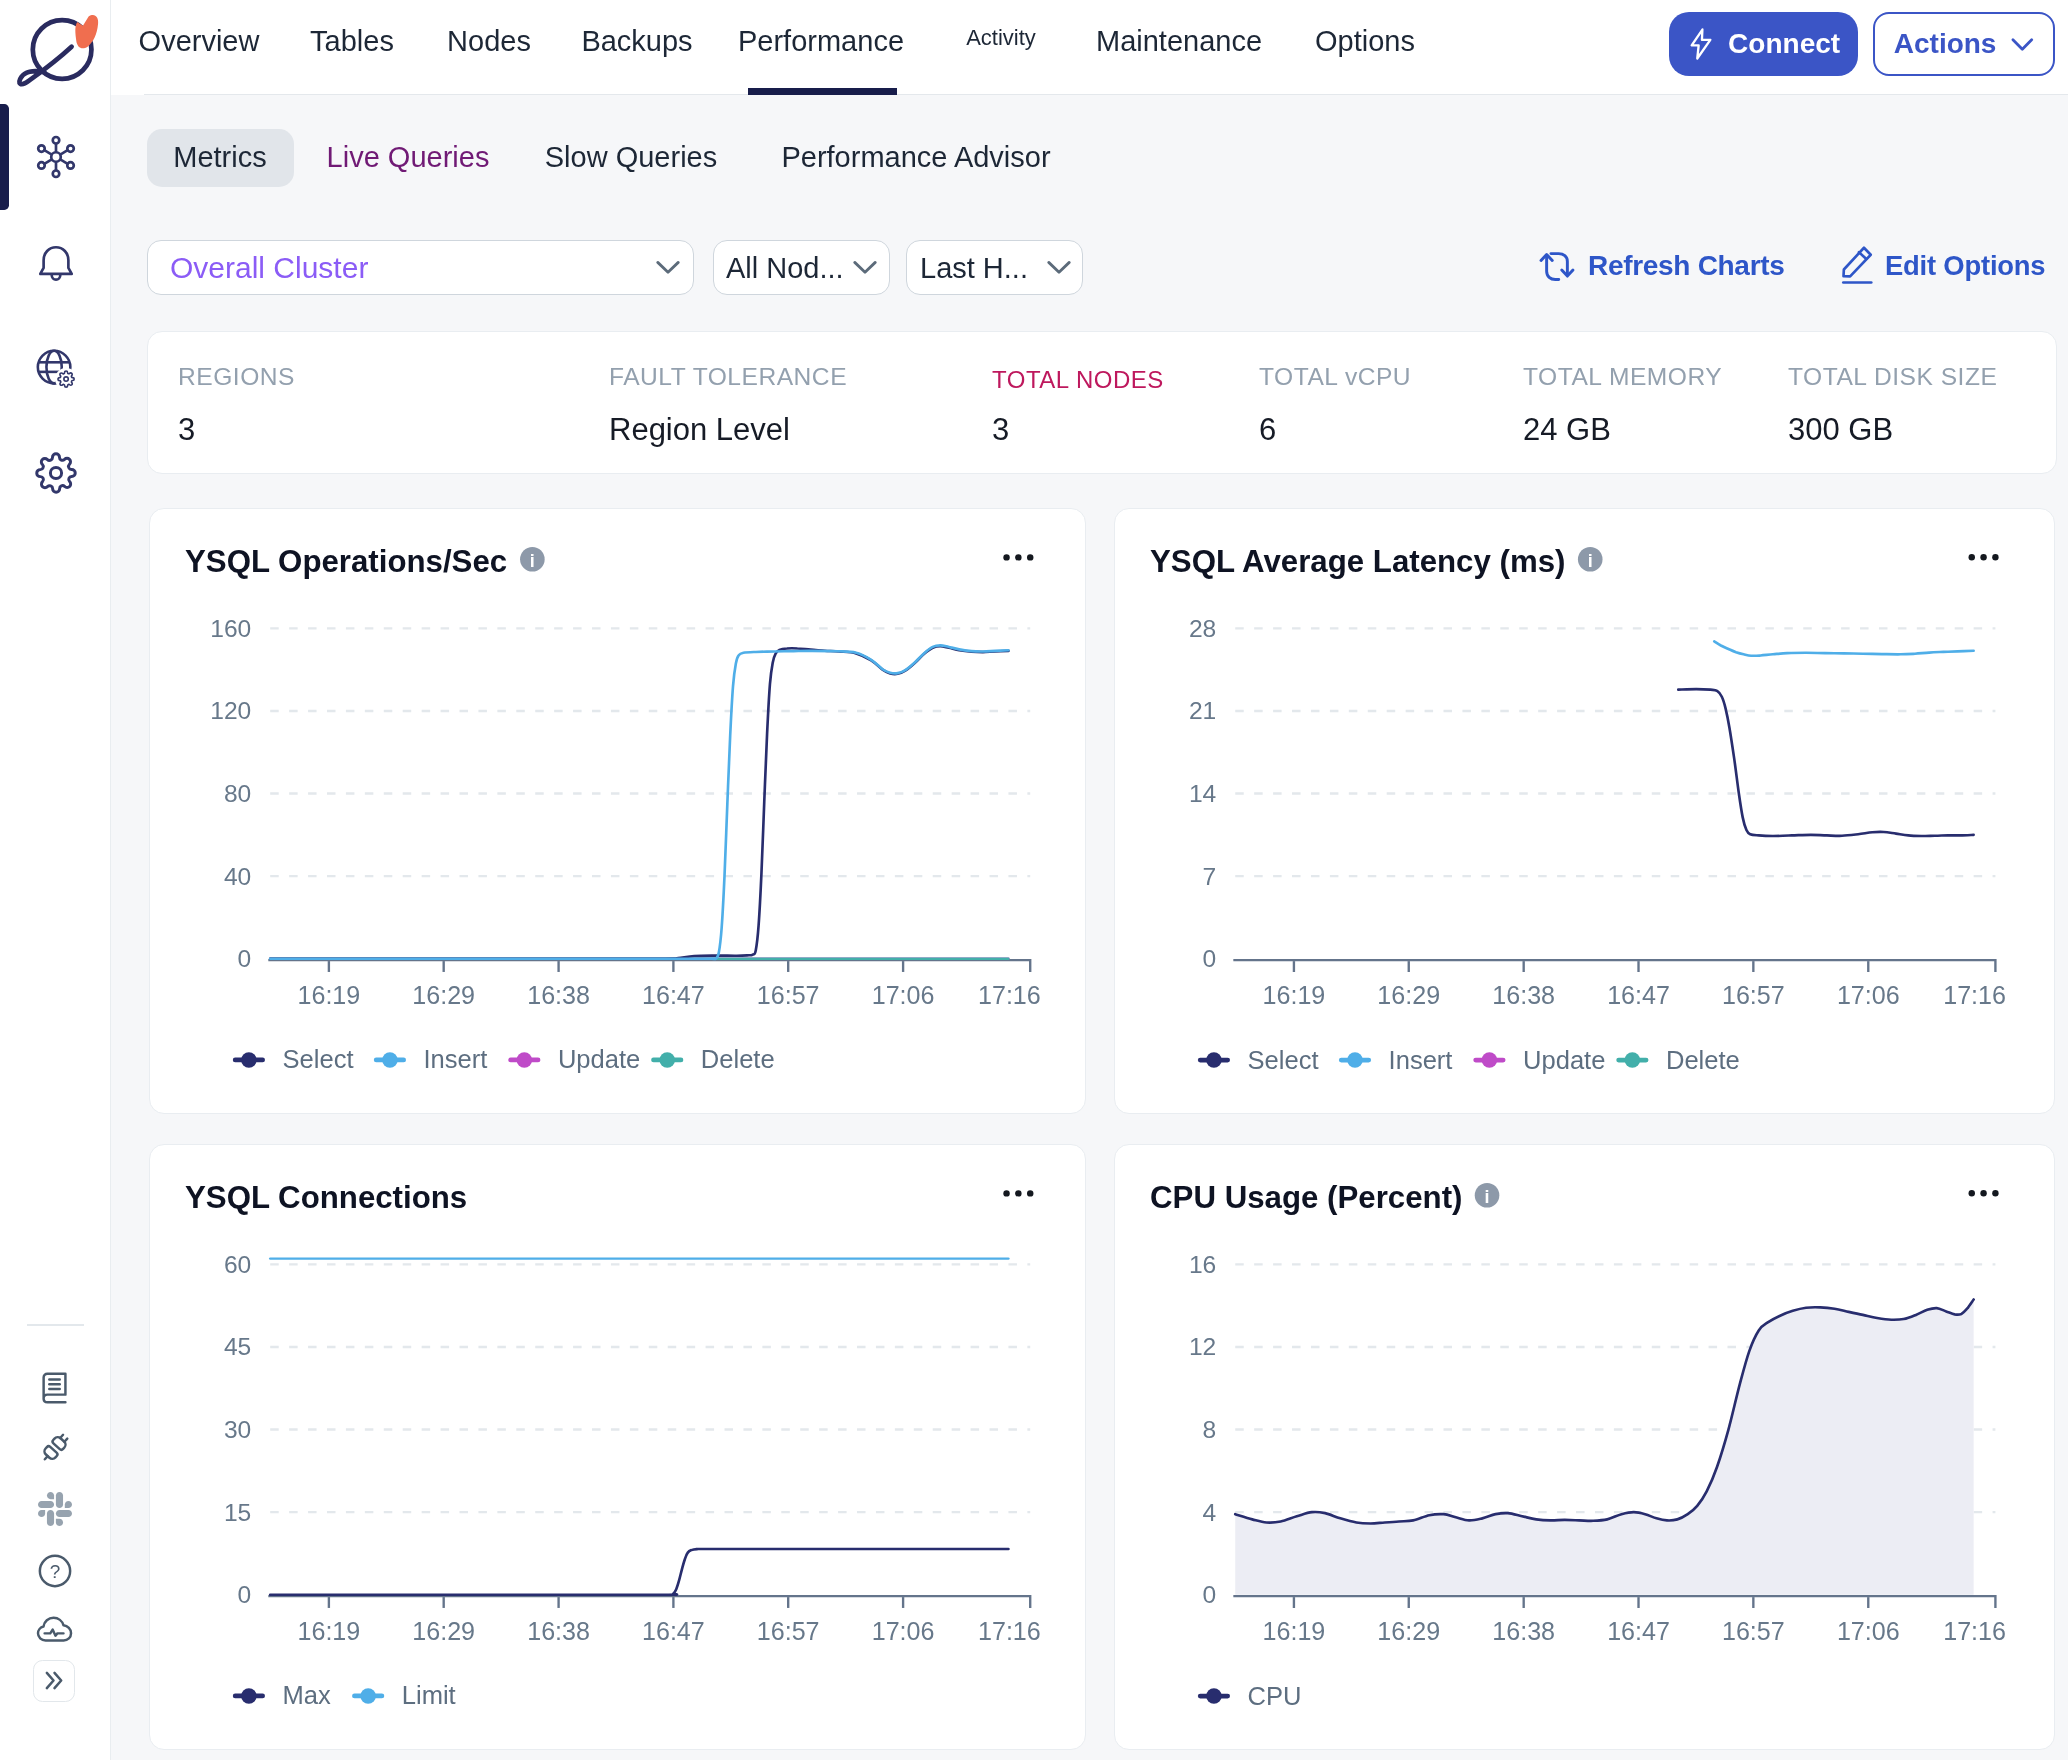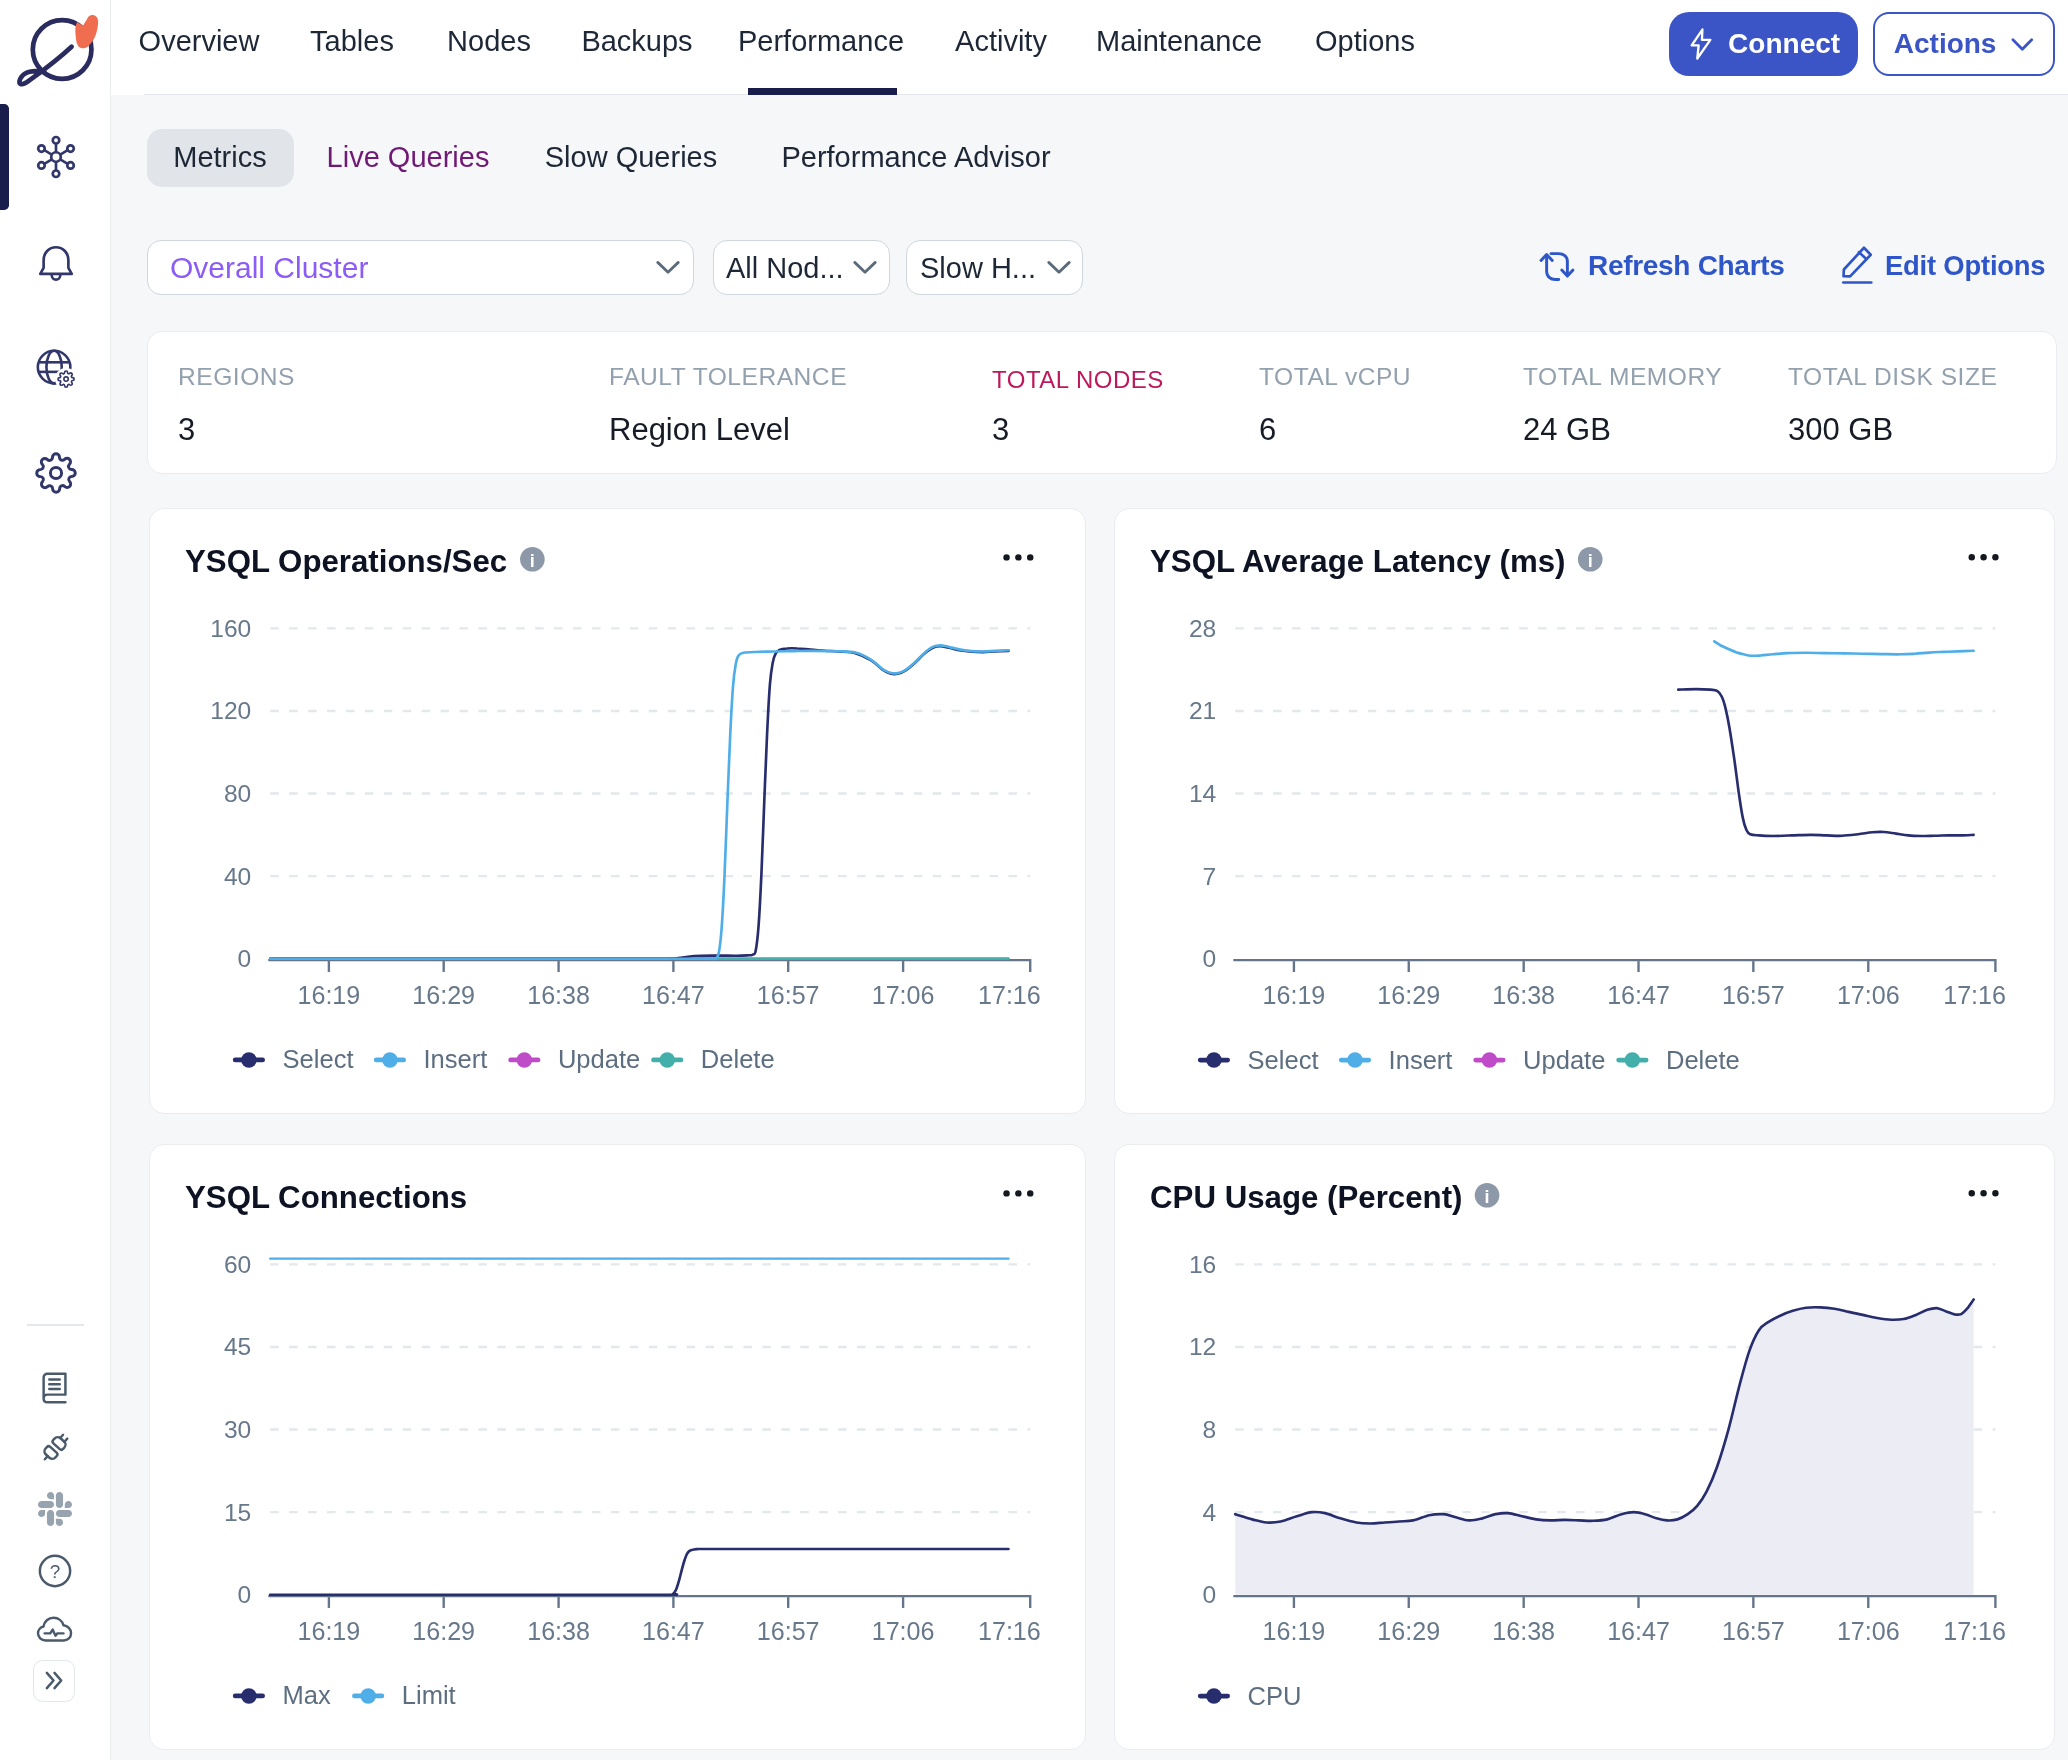--- a/index.html
+++ b/index.html
@@ -7,21 +7,21 @@
 </style></head>
 <body>
 
 <div style="position:absolute;left:111px;top:0;width:1958px;height:95px;background:#fff"></div>
 <div style="position:absolute;left:144px;top:94px;width:1925px;height:1.4px;background:#E4E8EC"></div>
 <div style="position:absolute;left:199px;top:24.6px;transform:translateX(-50%);font-size:29px;color:#1D2736">Overview</div>
 <div style="position:absolute;left:352px;top:24.6px;transform:translateX(-50%);font-size:29px;color:#1D2736">Tables</div>
 <div style="position:absolute;left:489px;top:24.6px;transform:translateX(-50%);font-size:29px;color:#1D2736">Nodes</div>
 <div style="position:absolute;left:637px;top:24.6px;transform:translateX(-50%);font-size:29px;color:#1D2736">Backups</div>
 <div style="position:absolute;left:821px;top:24.6px;transform:translateX(-50%);font-size:29px;color:#1D2736">Performance</div>
-<div style="position:absolute;left:1001px;top:24.6px;transform:translateX(-50%);font-size:29px;color:#1D2736">Activity</div>
+<div style="position:absolute;left:1001px;top:24.6px;transform:translateX(-50%);font-size:22px;color:#1D2736">Activity</div>
 <div style="position:absolute;left:1179px;top:24.6px;transform:translateX(-50%);font-size:29px;color:#1D2736">Maintenance</div>
 <div style="position:absolute;left:1365px;top:24.6px;transform:translateX(-50%);font-size:29px;color:#1D2736">Options</div>
 <div style="position:absolute;left:748px;top:88px;width:149px;height:6.6px;background:#181D4B"></div>
 <div style="position:absolute;left:1669px;top:12.3px;width:189px;height:64px;border-radius:20px;background:#3B55C6;display:flex;align-items:center;justify-content:center;gap:13.2px">
 <svg width="28" height="34" viewBox="0 0 30 36">
       <path d="M16.5,2.5 L5,19.5 L12.5,19.5 L11,33.5 L25,13.5 L16,13.5 Z" fill="none" stroke="#fff" stroke-width="2.5" stroke-linejoin="round"></path>
     </svg>
     <span style="font-size:28px;font-weight:bold;color:#fff">Connect</span>
   </div>
 <div style="position:absolute;left:1873px;top:12.3px;width:182px;height:64px;border-radius:16px;border:2.4px solid #3B55C6;background:#fff;display:flex;align-items:center;justify-content:center;gap:13.2px">
@@ -41,21 +41,21 @@
 <div style="position:absolute;left:170px;top:251px;font-size:30px;color:#8b5cf6">Overall Cluster</div>
 <div style="position:absolute;left:654px;top:259px"><svg width="28" height="17" viewBox="0 0 30 18">
       <path d="M4,3.5 L15,14 L26,3.5" fill="none" stroke="#5C6B7A" stroke-width="3" stroke-linecap="round" stroke-linejoin="round"></path>
     </svg></div>
 <div style="position:absolute;left:713px;top:240px;width:177px;height:55px;border:1.4px solid #CFD6DD;border-radius:14px;background:#fff"></div>
 <div style="position:absolute;left:726px;top:252px;font-size:29px;color:#1D2736">All Nod...</div>
 <div style="position:absolute;left:851px;top:259px"><svg width="28" height="17" viewBox="0 0 30 18">
       <path d="M4,3.5 L15,14 L26,3.5" fill="none" stroke="#5C6B7A" stroke-width="3" stroke-linecap="round" stroke-linejoin="round"></path>
     </svg></div>
 <div style="position:absolute;left:906px;top:240px;width:177px;height:55px;border:1.4px solid #CFD6DD;border-radius:14px;background:#fff"></div>
-<div style="position:absolute;left:920px;top:252px;font-size:29px;color:#1D2736">Slow H...</div>
+<div style="position:absolute;left:920px;top:252px;font-size:29px;color:#1D2736">Last H...</div>
 <div style="position:absolute;left:1045px;top:259px"><svg width="28" height="17" viewBox="0 0 30 18">
       <path d="M4,3.5 L15,14 L26,3.5" fill="none" stroke="#5C6B7A" stroke-width="3" stroke-linecap="round" stroke-linejoin="round"></path>
     </svg></div>
 <div style="position:absolute;left:1538px;top:249px"><svg width="38" height="36" viewBox="0 0 44 38">
       <g fill="none" stroke="#2E56C8" stroke-width="3.4" stroke-linecap="round" stroke-linejoin="round">
 <path d="M3.5,11.5 L10,4.5 L16.5,11.5"></path>
 <path d="M10,6.5 V24 C10,30 14.5,33.5 20,33.5 H24"></path>
 <path d="M15,3.5 H24 C29.5,3.5 34,7 34,12.5 V27"></path>
 <path d="M27.5,22.5 L34,29.5 L40.5,22.5"></path>
 </g>

